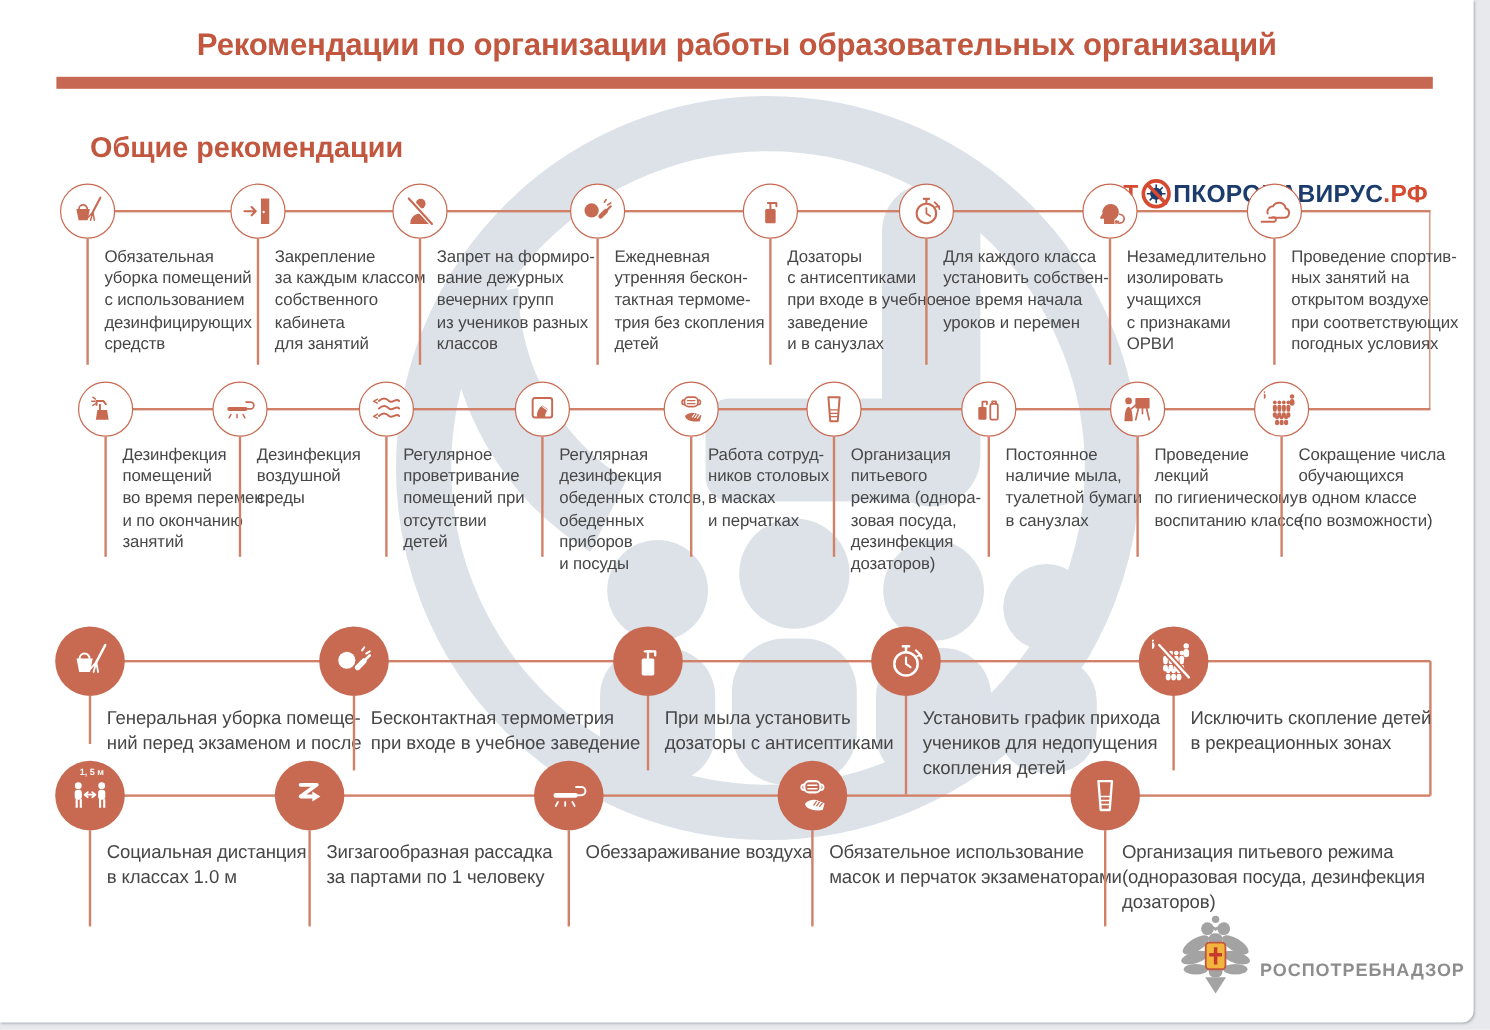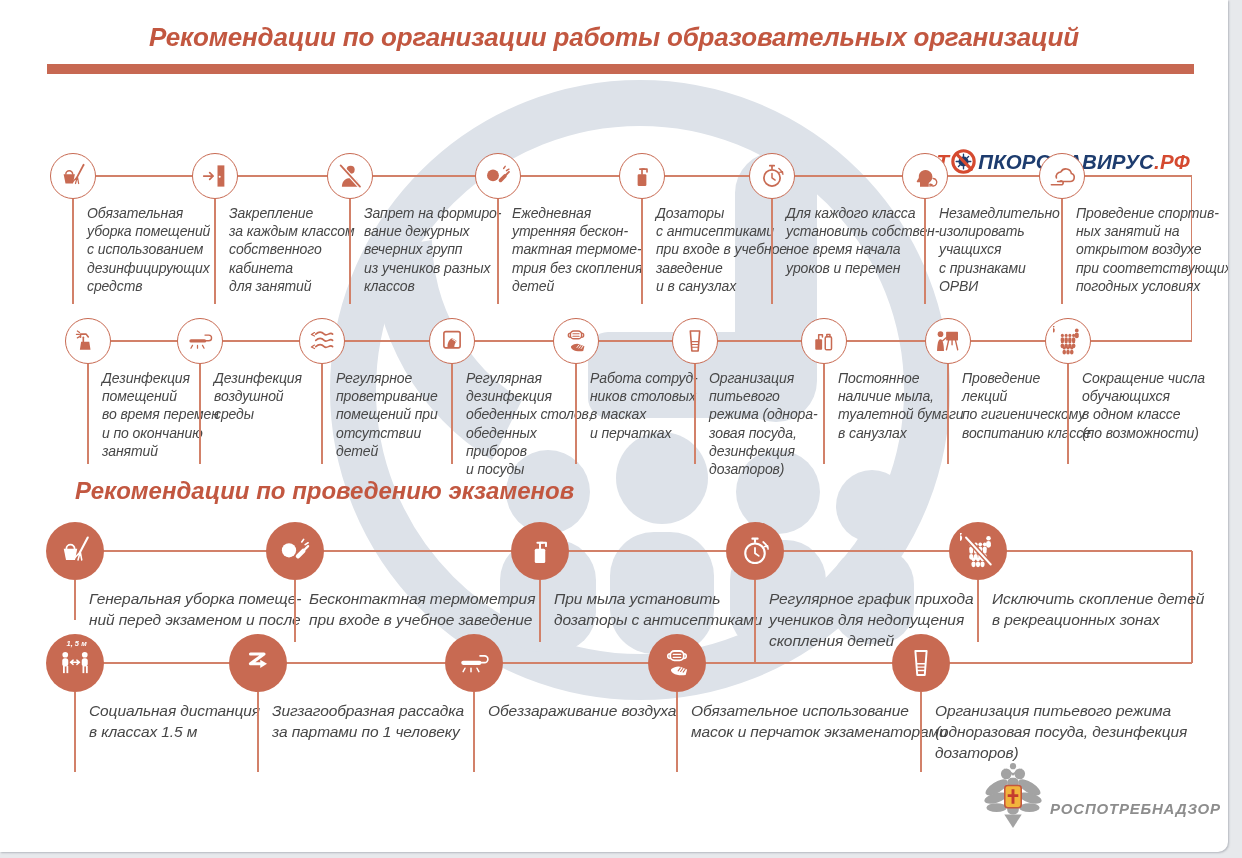--- a/index.html
+++ b/index.html
@@ -9,21 +9,21 @@
     --txt:#474747;
     --wm:#dde2e9;
     --navy:#1d3c6e;
     --lred:#d54a30;
     --gray:#8d8d8d;
   }
   *{margin:0;padding:0;box-sizing:border-box;}
   body{background:#e7e9ec;font-family:"Liberation Sans","DejaVu Sans",sans-serif;}
   #frame{position:relative;width:1242px;height:858px;overflow:hidden;background:#e7e9ec;}
   #page{position:absolute;left:0;top:0;width:1228px;height:852px;background:#fff;
-        border-bottom-right-radius:10px;box-shadow:1px 1px 2px rgba(120,125,135,.45);overflow:hidden;font-style:italic;}
+        border-bottom-right-radius:10px;box-shadow:1px 1px 2px rgba(120,125,135,.45);overflow:hidden;}
   
   .title{position:absolute;left:0;top:22px;width:100%;text-align:center;
          font-size:26px;font-weight:700;color:var(--heading);letter-spacing:-.2px;}
   .titlebar{position:absolute;left:47px;top:64px;width:1147px;height:10px;background:#c76852;}
   .sec-h{position:absolute;font-size:24px;font-weight:700;color:var(--heading);}
   #sec1h{left:75px;top:110px;}
   #sec2h{left:75px;top:477px;}
   
   .stoplogo{position:absolute;top:104px;right:38px;display:flex;align-items:center;
             font-weight:700;font-size:20.5px;letter-spacing:.2px;margin-top:44px;}
@@ -240,21 +240,21 @@
           <rect x="610" y="532" width="104" height="122" rx="44"></rect>
       <circle cx="778" cy="492" r="42"></circle>
           <rect x="730" y="540" width="96" height="112" rx="40"></rect>
       <circle cx="872" cy="506" r="36"></circle>
           <rect x="832" y="548" width="82" height="96" rx="36"></rect>
     </g>
   </svg>
 
   <div class="title">Рекомендации по организации работы образовательных организаций</div>
   <div class="titlebar"></div>
-  <div class="sec-h" id="sec2h">Рекомендации по проведению экзаменов</div>
+  <div class="sec-h" id="sec1h">Общие рекомендации</div>
 
   <div class="stoplogo">
     <span class="red">СТ</span>
     <svg>
           <use href="#i-novirus"></use>
         </svg>
     <span class="blue">ПКОРОНАВИРУС</span>
     <span class="red">.РФ</span>
   </div>
 
@@ -513,21 +513,21 @@
     <div class="txt">При мыла установить
 дозаторы с антисептиками</div>
   </div>
   <div class="item r3" style="left:755px;top:522px">
     <div class="circ">
           <svg viewBox="0 0 48 48">
             <use href="#i-stopwatch"></use>
           </svg>
         </div>
     <div class="vline" style="height:82px;"></div>
-    <div class="txt">Регулярное график прихода
+    <div class="txt">Установить график прихода
 учеников для недопущения
 скопления детей</div>
   </div>
   <div class="item r3" style="left:978px;top:522px">
     <div class="circ">
           <svg viewBox="0 0 48 48">
             <use href="#i-people-no"></use>
           </svg>
         </div>
     <div class="vline"></div>
@@ -537,21 +537,21 @@
 
   <div class="item r4" style="left:75px;top:634px">
     <div class="circ">
       <svg viewBox="0 0 48 48">
             <use href="#i-distance"></use>
           </svg>
       <span class="dlabel">1, 5 м</span>
     </div>
     <div class="vline"></div>
     <div class="txt">Социальная дистанция
-в классах 1.5 м</div>
+в классах 1.0 м</div>
   </div>
   <div class="item r4" style="left:258px;top:634px">
     <div class="circ">
           <svg viewBox="0 0 48 48">
             <use href="#i-zigzag"></use>
           </svg>
         </div>
     <div class="vline"></div>
     <div class="txt">Зигзагообразная рассадка
 за партами по 1 человеку</div>

